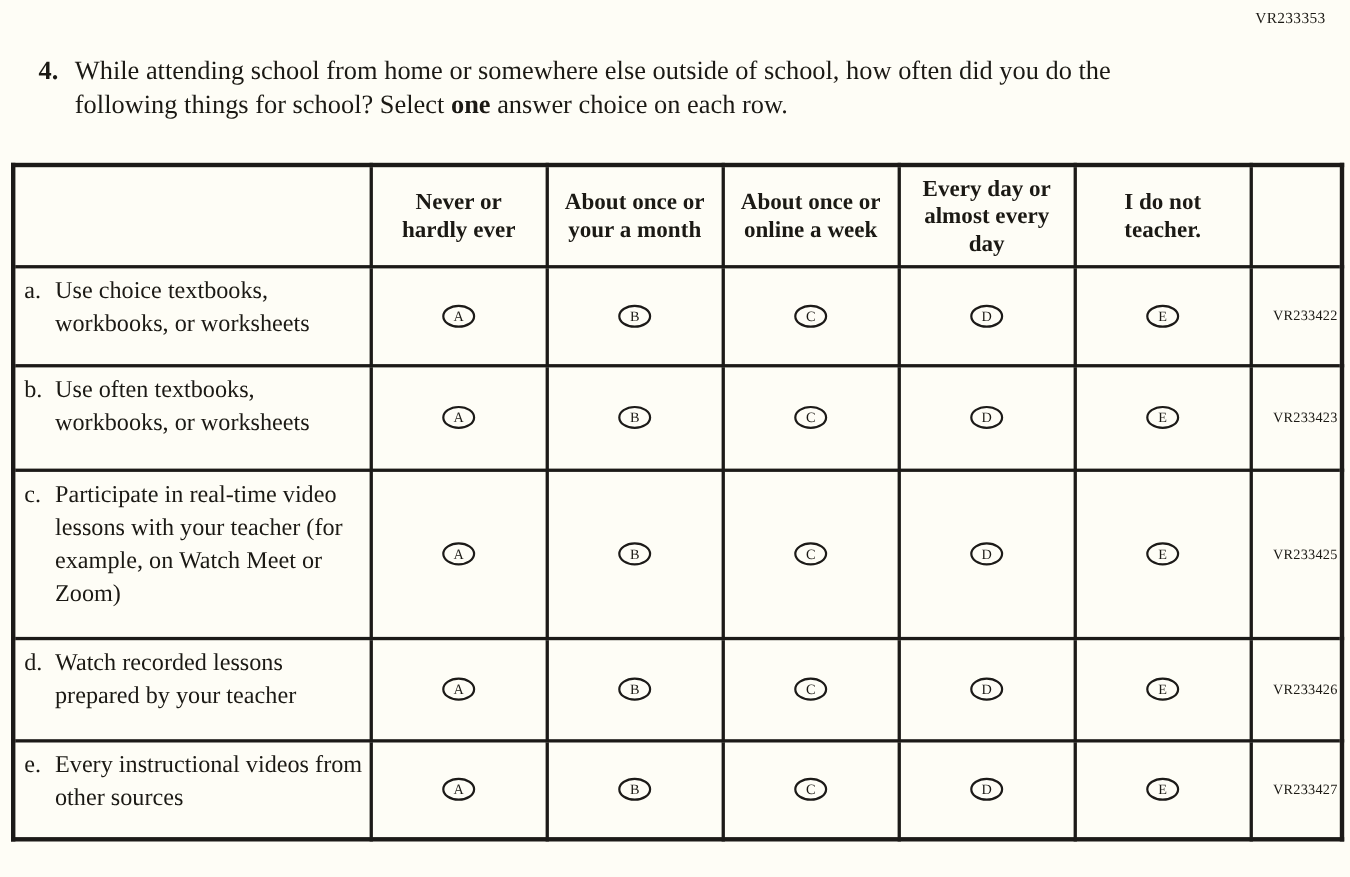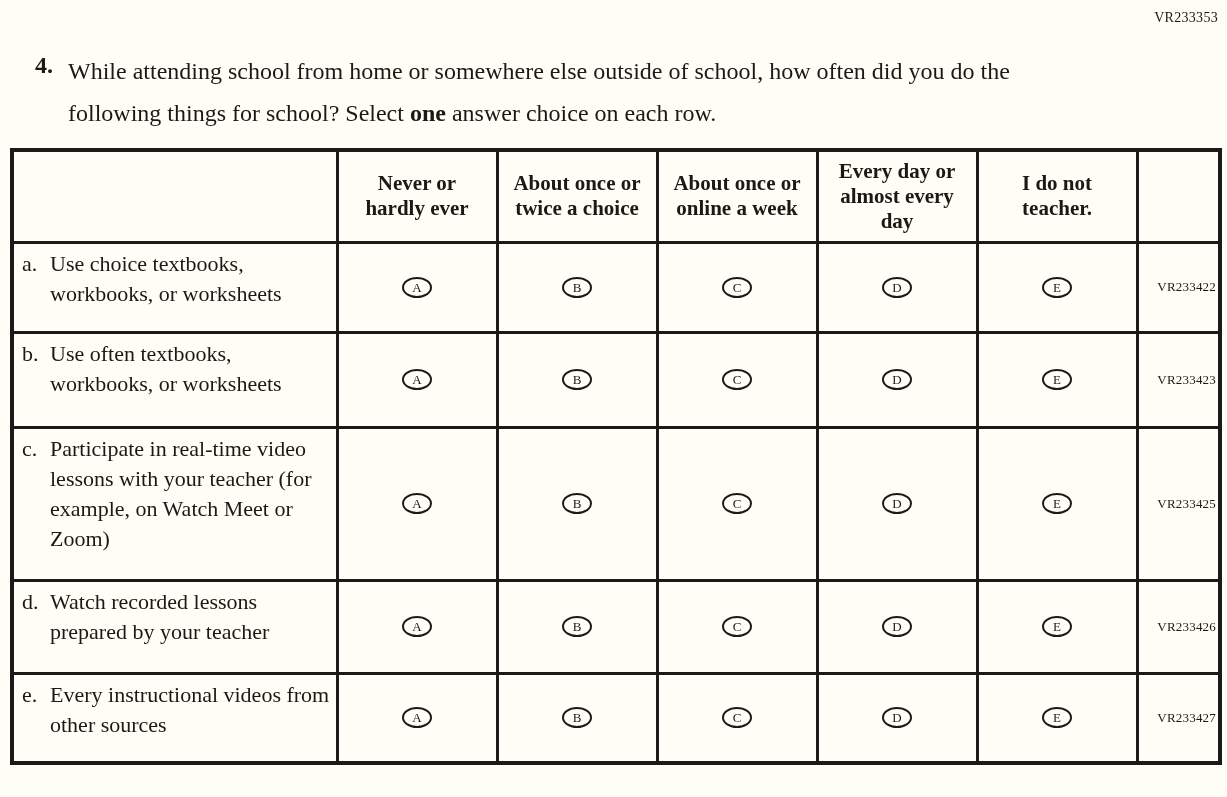--- a/index.html
+++ b/index.html
@@ -7,21 +7,21 @@
     width: 1227px; height: 797px;
     background: #fefdf6;
     font-family: "Liberation Serif", "DejaVu Serif", serif;
     color: #1b1914;
     position: relative;
     overflow: hidden;
   }
 
   .form-code {
     position: absolute;
-    top: 10px; right: 9px;
+    top: 10px; right: 22px;
     font-size: 14px;
     letter-spacing: 0.3px;
   }
 
   .question {
     position: absolute;
     top: 50px; left: 35px;
     width: 1060px;
     display: flex;
     align-items: flex-start;
@@ -29,21 +29,21 @@
   .qnum {
     font-weight: bold;
     font-size: 24px;
     width: 33px;
     flex: 0 0 33px;
     line-height: 31px;
   }
   .qtext {
     margin: 0;
     font-size: 24px;
-    line-height: 42px;
+    line-height: 31px;
     max-width: 1015px;
   }
 
   table.grid {
     position: absolute;
     top: 148px; left: 10px;
     width: 1208px;
     border-collapse: collapse;
     table-layout: fixed;
     background: #fefdf6;
@@ -126,21 +126,21 @@
       <col class="c-choice">
       <col class="c-choice">
       <col class="c-choice">
       <col class="c-choice">
     <col class="c-code">
   </colgroup>
   <thead>
     <tr>
       <th></th>
       <th>Never or hardly ever</th>
-      <th>About once or twice a choice</th>
+      <th>About once or your a month</th>
       <th>About once or online a week</th>
       <th>Every day or almost every day</th>
       <th>I do not teacher.</th>
       <th></th>
     </tr>
   </thead>
   <tbody id="grid-body">
       <tr>
         <td class="item-cell">
           <span class="row-inner">

